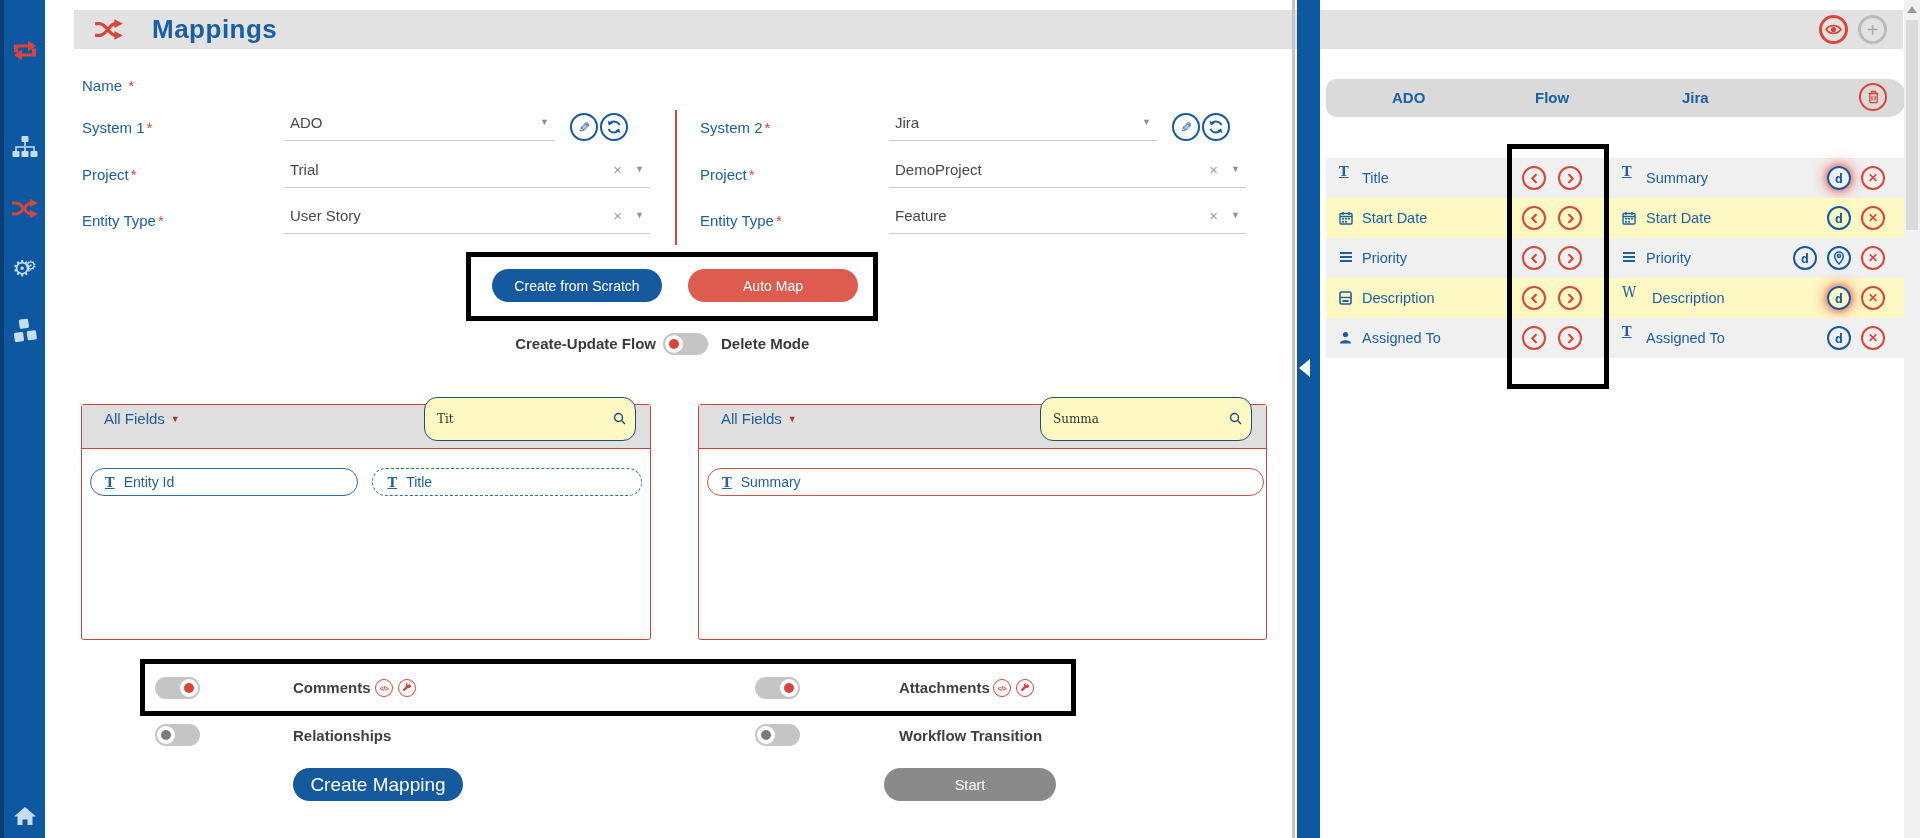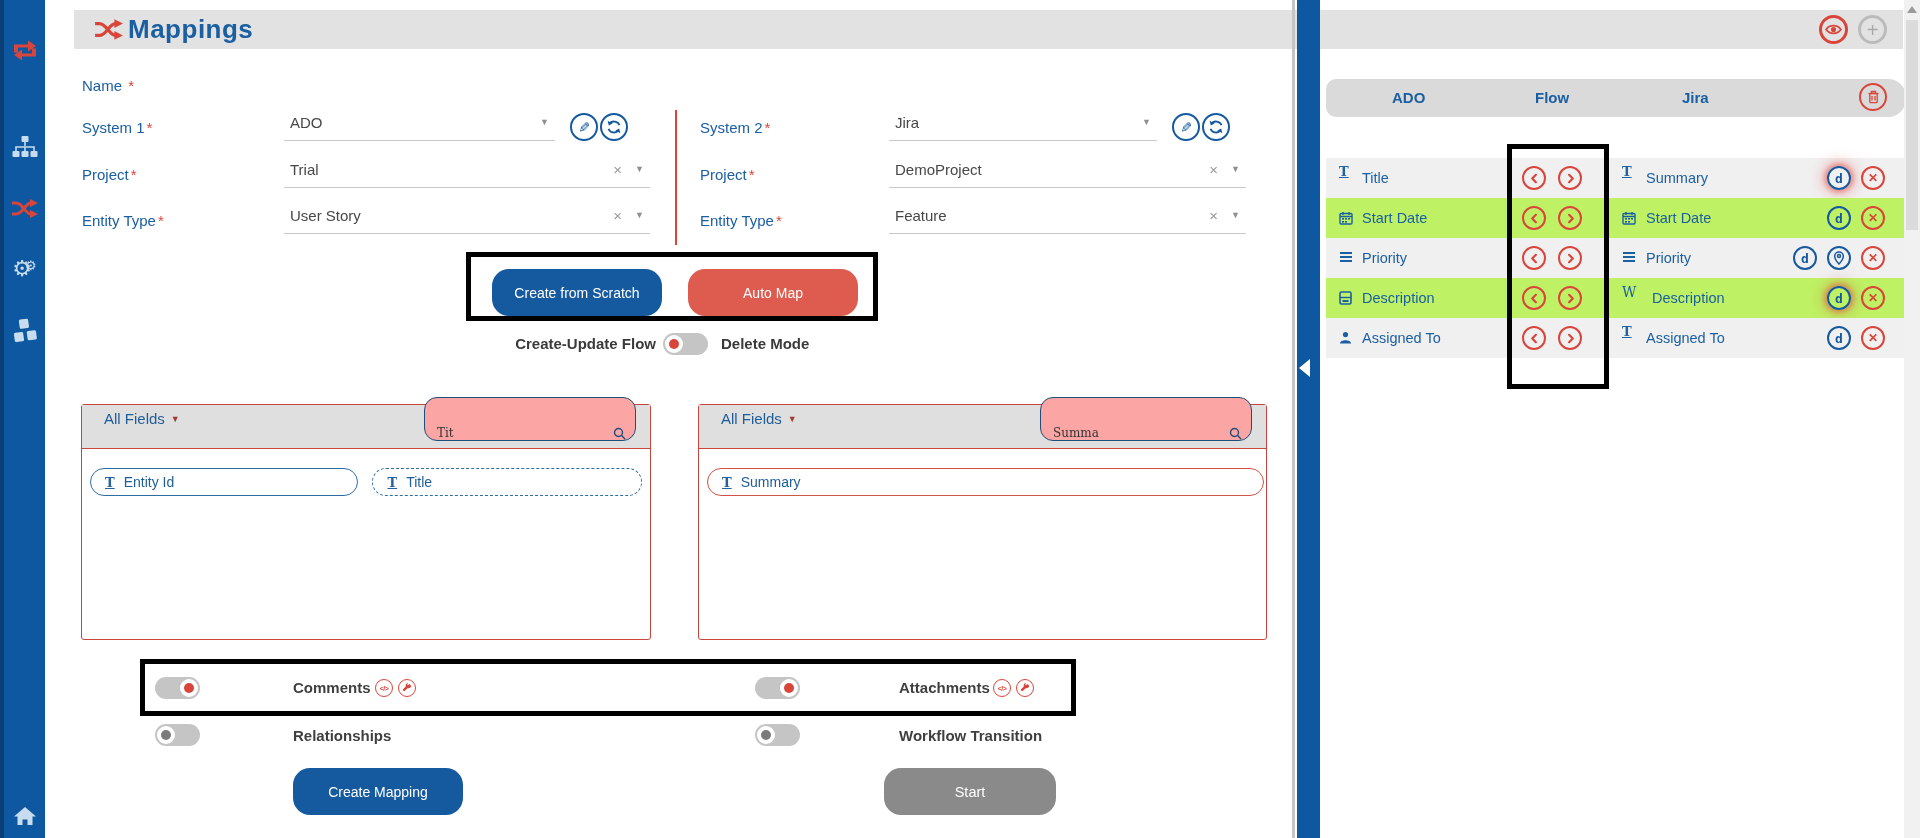--- a/index.html
+++ b/index.html
@@ -7,60 +7,60 @@
   #stage { position:relative; width:1920px; height:838px; background:#fff; }
 
   
   #sidebar { position:absolute; left:0; top:0; width:45px; height:838px; background:#0e58a2; border-left:4px solid #093f76; }
   .sb-ic { position:absolute; left:50%; transform:translateX(-50%); cursor:pointer; line-height:0; text-align:center; }
   .gear-wrap { color:#c7dcee; font-size:22px; line-height:1; white-space:nowrap; }
   .gear-sm { font-size:13px; margin-left:-7px; vertical-align:6px; display:inline-block; }
 
   
   #titlebar { position:absolute; left:74px; top:10px; width:1829px; height:39px; background:#e3e2e2; display:flex; align-items:center; padding:0 16px 0 20px; }
-  #page-title { font-size:26px; color:#1b5fa3; margin-left:4px; letter-spacing:.5px; }
+  #page-title { font-size:26px; color:#1b5fa3; margin-left:28px; letter-spacing:.5px; }
   .ring { display:inline-flex; align-items:center; justify-content:center; border-radius:50%; background:transparent; line-height:0; }
   #eye-btn { width:29px; height:29px; border:3px solid #d9453a; margin-left:auto; cursor:pointer; }
   #plus-btn { width:29px; height:29px; border:3px solid #bcbbbc; color:#aaa9aa; font-size:20px; margin-left:10px; cursor:pointer; }
   #plus-btn b { font-weight:400; line-height:1; }
 
   
   .flabel { position:absolute; font-size:15px; color:#1b5fa3; }
   .req { color:#d9453a; margin-left:2px; }
   .fval { position:absolute; border-bottom:1px solid #c9c9c9; font-size:15px; color:#474747; padding:0 0 9px 6px; }
   .caret { position:absolute; right:6px; top:3px; font-size:9px; color:#8f8f8f; }
   .clearx { position:absolute; right:28px; top:0px; font-size:15px; color:#9c9b9c; cursor:pointer; }
   .iring { position:absolute; width:28px; height:28px; border:2.5px solid #15599f; border-radius:50%; display:flex; align-items:center; justify-content:center; color:#15599f; cursor:pointer; background:#fff; }
   .pencil-g { font-size:14px; line-height:1; transform:rotate(90deg); }
   #col-divider { position:absolute; left:675px; top:110px; width:2px; height:135px; background:#d9453a; }
 
   
   .hl-rect { position:absolute; border:5px solid #000; pointer-events:none; z-index:40; }
 
-  .pill-btn { position:absolute; height:47px; border:none; border-radius:17px; color:#fff; font-size:14px; font-family:"Liberation Sans",sans-serif; cursor:pointer; }
+  .pill-btn { position:absolute; height:33px; border:none; border-radius:17px; color:#fff; font-size:14px; font-family:"Liberation Sans",sans-serif; cursor:pointer; }
   #btn-cfs { left:492px; top:269px; width:170px; background:#15599f; }
   #btn-automap { left:688px; top:269px; width:170px; background:#dd5b4f; }
-  #btn-create { left:293px; top:768px; width:170px; background:#15599f; font-size:14px;text-align:center; }
+  #btn-create { left:293px; top:768px; width:170px; background:#15599f; font-size:19px;text-align:center; }
   #btn-cancel { left:884px; top:768px; width:172px; background:#8b8a8a; font-size:14.5px; }
 
   .mode-label { position:absolute; top:335px; font-size:15px; font-weight:700; color:#3a3a3a; }
   .toggle { position:absolute; width:45px; height:22px; border-radius:11px; background:#c6c5c6; cursor:pointer; }
   .knob { position:absolute; top:2px; width:18px; height:18px; border-radius:50%; background:#fff; display:flex; align-items:center; justify-content:center; }
   .knob i { width:10px; height:10px; border-radius:50%; display:block; }
   .knob.kl { left:2px; } .knob.kr { right:2px; }
   .dot-red { background:#d9453a; } .dot-gray { background:#7c7b7c; }
 
   #instruction { position:absolute; left:297px; top:373px; width:760px; text-align:center; font-size:14.5px; color:#4f4f4f; }
 
   
   .fpanel { position:absolute; top:404px; width:570px; height:236px; border:1.5px solid #c9463c; border-radius:3px; background:#fff; }
   .fpanel-h { height:44px; background:#e0dfe0; border-bottom:1.5px solid #c9463c; display:flex; align-items:center; padding:0 14px 16px 22px; }
   .allfields { font-size:15px; color:#1f5d98; cursor:pointer; }
   .af-caret { font-size:9px; color:#a33b31; margin-left:6px; vertical-align:2px; }
-  .searchpill { margin-left:auto; width:212px; height:44px; border:1.3px solid #1f4e79; border-radius:13px; background:#fca5a5; display:flex; align-items:flex-end; padding:0 9px 0 12px; }
+  .searchpill { margin-left:auto; width:212px; height:44px; border:1.3px solid #1f4e79; border-radius:13px; background:#fef9c3; display:flex; align-items:center; padding:0 9px 0 12px; }
   .searchpill input { border:none; outline:none; flex:1; font-family:"DejaVu Serif", serif; font-size:12px; color:#333; background:transparent; min-width:0; }
   .fpanel-b { padding:19px 10px 0 8px; white-space:nowrap; }
   .chip { display:inline-flex; align-items:center; gap:9px; height:28px; border-radius:14px; border:1.5px solid #2e6da4; color:#1f5d98; font-size:14px; padding:0 14px; cursor:grab; background:#fff; }
   .chip.dashed { border-style:dashed; }
   .chip.red { border-color:#cf5348; }
   .ticon { font-family:"DejaVu Serif", serif; font-size:13px; font-weight:700; color:#2563a0; text-decoration:underline; line-height:1; }
   .wicon { font-family:"DejaVu Serif", serif; font-size:14px; color:#1b5fa3; line-height:1; }
 
   
   .opt-label { position:absolute; font-size:15px; color:#3f3f3f;font-weight:bold; }
@@ -70,21 +70,21 @@
   
   #gray-split { position:absolute; left:1292px; top:0; width:3px; height:838px; background:#c6c5c6; }
   #blue-bar { position:absolute; left:1297px; top:0; width:23px; height:838px; background:#0e58a2; z-index:30; }
   #collapse-arrow { position:absolute; left:2px; top:359px; width:0; height:0; border-top:9px solid transparent; border-bottom:9px solid transparent; border-right:11px solid #ffffff; cursor:pointer; }
 
   #map-header { position:absolute; left:1326px; top:79px; width:580px; height:38px; background:#dbdadb; border-radius:10px 18px 18px 10px; }
   .mh-label { position:absolute; top:10px; font-size:15px; font-weight:700; color:#1b5fa3; }
   #trash-btn { position:absolute; left:1859px; top:83px; width:28px; height:28px; border:2px solid #d9453a; border-radius:50%; display:flex; align-items:center; justify-content:center; cursor:pointer; }
 
   #map-rows { position:absolute; left:1326px; top:158px; width:580px; }
-  .mrow { position:relative; width:580px; height:40px; background:#bef264; }
+  .mrow { position:relative; width:580px; height:40px; background:#fef9c3; }
   .mrow.alt { background:#f1f0f1; }
   .fi { position:absolute; top:13px; line-height:0; }
   .fi.t { top:14px; }
   .mlabel { position:absolute; top:12px; font-size:14.5px; color:#1b5fa3; }
   .ado-ic { left:13px; } .ado-lb { left:36px; }
   .jira-ic { left:296px; } .jira-lb { left:320px; }
   .rring { position:absolute; top:8px; width:24px; height:24px; border-radius:50%; display:flex; align-items:center; justify-content:center; cursor:pointer; background:transparent; }
   .rring.red { border:2px solid #d9453a; color:#d9453a; }
   .rring.blue { border:2px solid #15599f; color:#15599f; font-family:"DejaVu Sans Mono", monospace; font-weight:700; font-size:13px; }
   .rring.glow { box-shadow:0 0 4px 3px rgba(228,74,62,.45), 0 0 13px 7px rgba(228,74,62,.22); }

